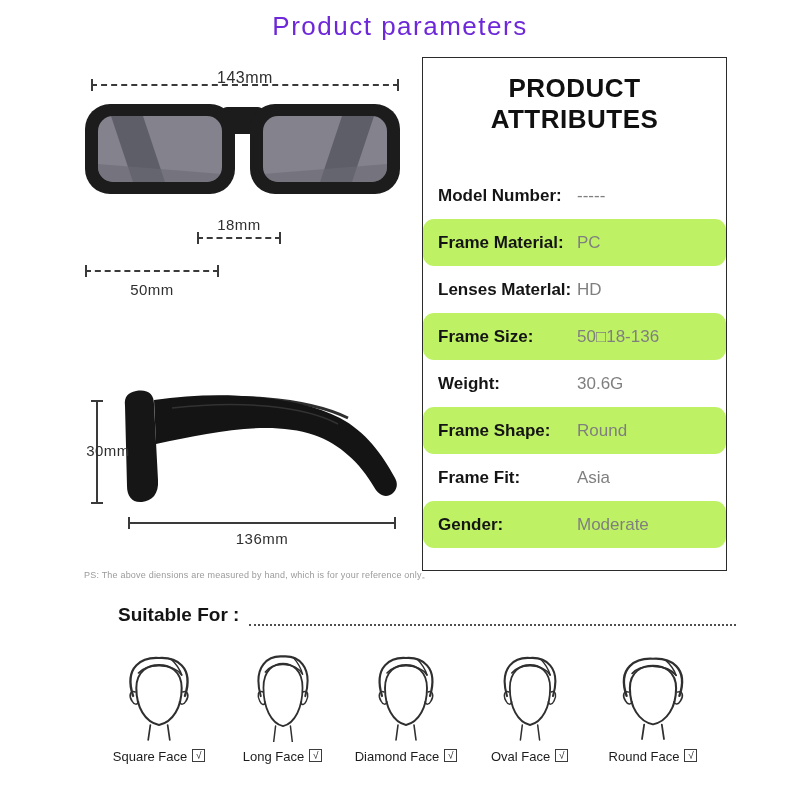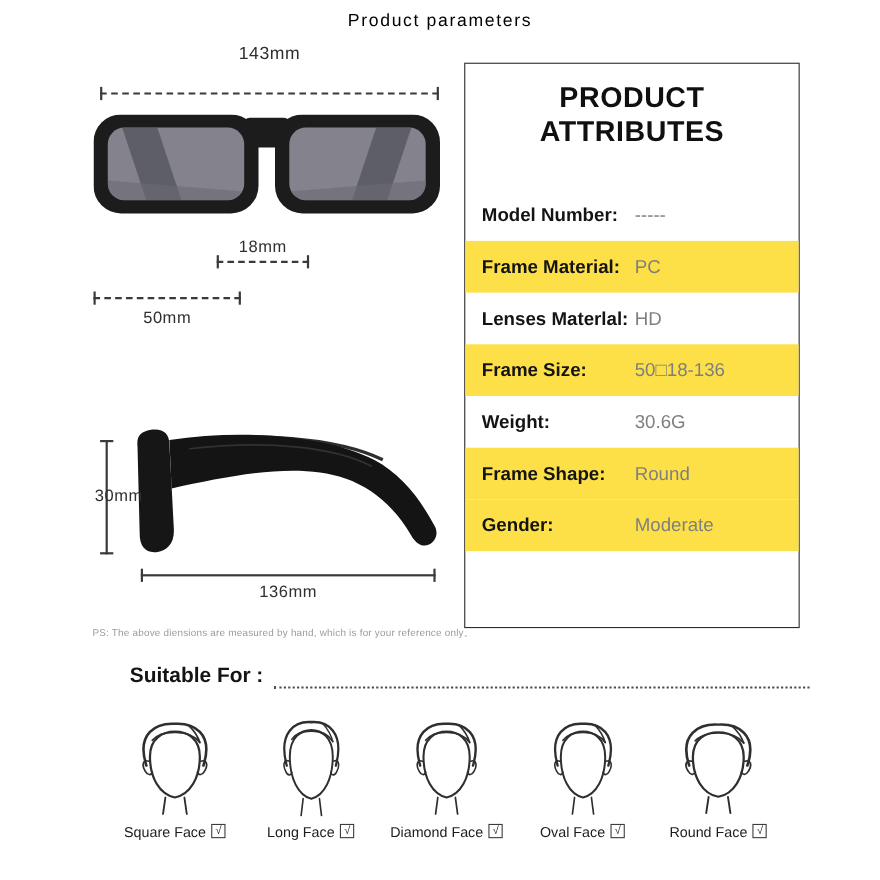--- a/index.html
+++ b/index.html
@@ -3,22 +3,22 @@
 <meta charset="utf-8">
 <style>
   html,body{margin:0;padding:0;}
   body{
     width:800px;height:800px;position:relative;background:#ffffff;
     font-family:"Liberation Sans", sans-serif;overflow:hidden;color:#222;
   }
   .abs{position:absolute;}
 
   
-  .page-title{top:11px;left:0;width:800px;text-align:center;font-size:16px;
-    letter-spacing:1.5px;color:#000000;}
+  .page-title{top:11px;left:0;width:800px;text-align:center;font-size:26px;
+    letter-spacing:1.5px;color:#6d28d9;}
 
   
   .mlabel{font-size:16px;color:#2f2f2f;text-align:center;letter-spacing:.5px;}
   .mlabel.small{font-size:15px;}
 
   
   .hline{height:0;position:absolute;}
   .hline.dashed{border-top:2px dashed #3a3a3a;}
   .hline.solid{border-top:2px solid #3a3a3a;}
   .hline::before,.hline::after{content:"";position:absolute;width:2px;height:12px;
@@ -34,21 +34,21 @@
   .vline::after{bottom:0;}
 
   
   .attr-table{left:422px;top:57px;width:305px;height:514px;border:1px solid #2b2b2b;
     box-sizing:border-box;background:#fff;}
   .attr-title{margin-top:15px;text-align:center;font-size:26px;font-weight:bold;
     color:#101010;letter-spacing:.5px;}
   .attr-rows{margin-top:37px;}
   .attr-row{height:47px;display:flex;align-items:center;padding-left:15px;
     font-size:17px;box-sizing:border-box;}
-  .attr-row.alt{background:#fde047;}
+  .attr-row.alt{background:#bef264;border-radius:11px;}
   .attr-label{width:139px;font-weight:bold;color:#141414;flex:none;}
   .attr-value{color:#7f7f7f;}
 
   
   .ps-note{left:84px;top:569px;width:380px;font-size:9px;color:#9b9b9b;letter-spacing:.2px;}
 
   
   .suitable{left:118px;top:604px;width:618px;display:flex;align-items:flex-end;}
   .suitable-label{font-size:19px;font-weight:bold;color:#141414;white-space:nowrap;}
   .suitable-dots{flex:1;border-bottom:2px dotted #4e4e4e;height:12px;margin-left:10px;}
@@ -60,21 +60,21 @@
     color:#1c1c1c;white-space:nowrap;}
   .checkbox{width:13px;height:13px;border:1px solid #3c3c3c;margin-left:5px;
     display:flex;align-items:center;justify-content:center;font-size:10px;
     color:#222;line-height:1;box-sizing:border-box;}
 </style>
 </head>
 <body>
 
 <div class="abs page-title">Product parameters</div>
 
-<div class="abs mlabel" style="left:90px;top:41px;width:310px;text-align:center;">143mm</div>
+<div class="abs mlabel" style="left:90px;top:69px;width:310px;text-align:center;">143mm</div>
 <div class="hline dashed" style="left:91px;top:84px;width:308px;"></div>
 
 <svg class="abs" style="left:85px;top:104px;" width="315" height="92" viewBox="0 0 315 92">
   <defs>
     <clipPath id="clipL">
         <rect x="13" y="12" width="124" height="66" rx="15"></rect>
       </clipPath>
     <clipPath id="clipR">
         <rect x="178" y="12" width="124" height="66" rx="15"></rect>
       </clipPath>
@@ -135,20 +135,24 @@
       <span class="attr-value">50□18-136</span>
     </div>
     <div class="attr-row">
       <span class="attr-label">Weight:</span>
       <span class="attr-value">30.6G</span>
     </div>
     <div class="attr-row alt">
       <span class="attr-label">Frame Shape:</span>
       <span class="attr-value">Round</span>
     </div>
+    <div class="attr-row">
+      <span class="attr-label">Frame Fit:</span>
+      <span class="attr-value">Asia</span>
+    </div>
     <div class="attr-row alt">
       <span class="attr-label">Gender:</span>
       <span class="attr-value">Moderate</span>
     </div>
   </div>
 </div>
 
 <div class="abs suitable">
   <span class="suitable-label">Suitable For :</span>
   <span class="suitable-dots"></span>

